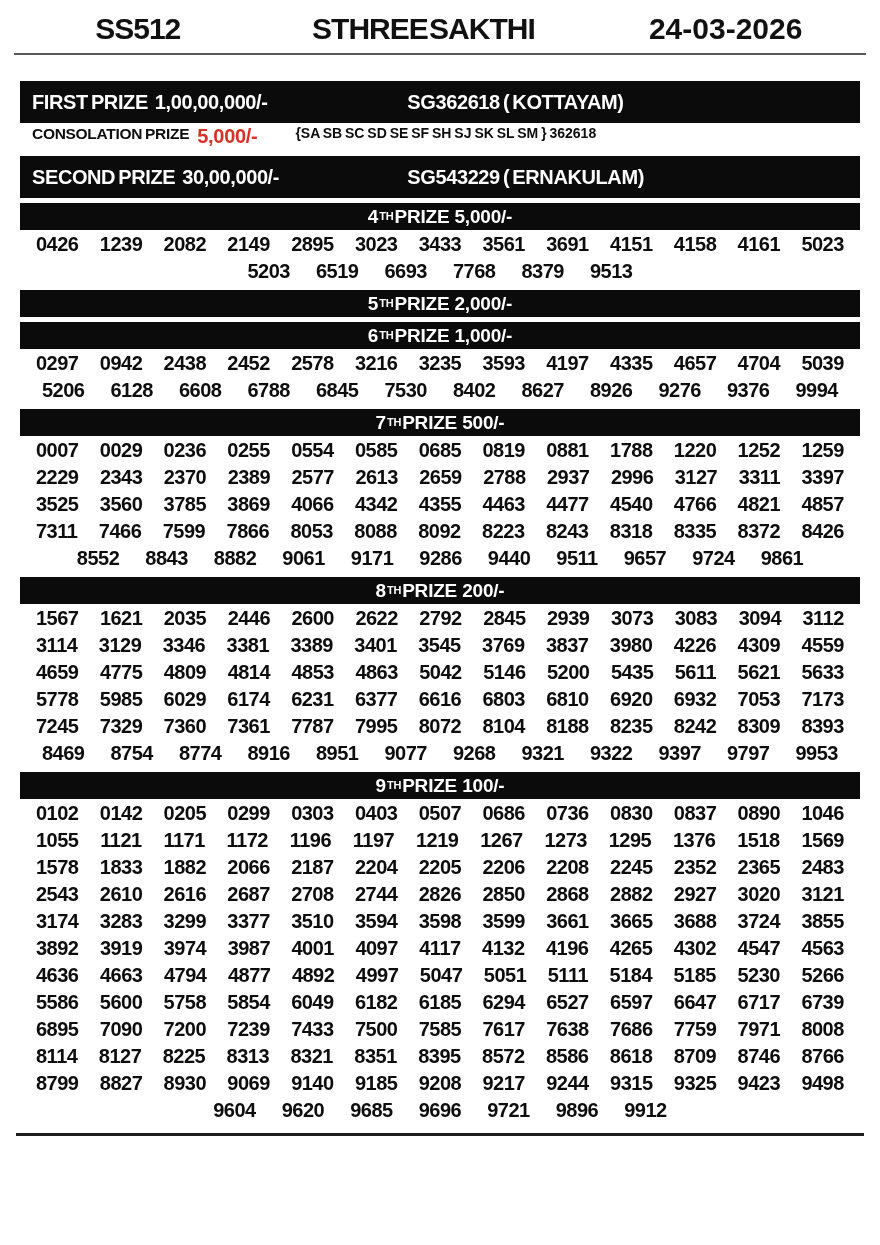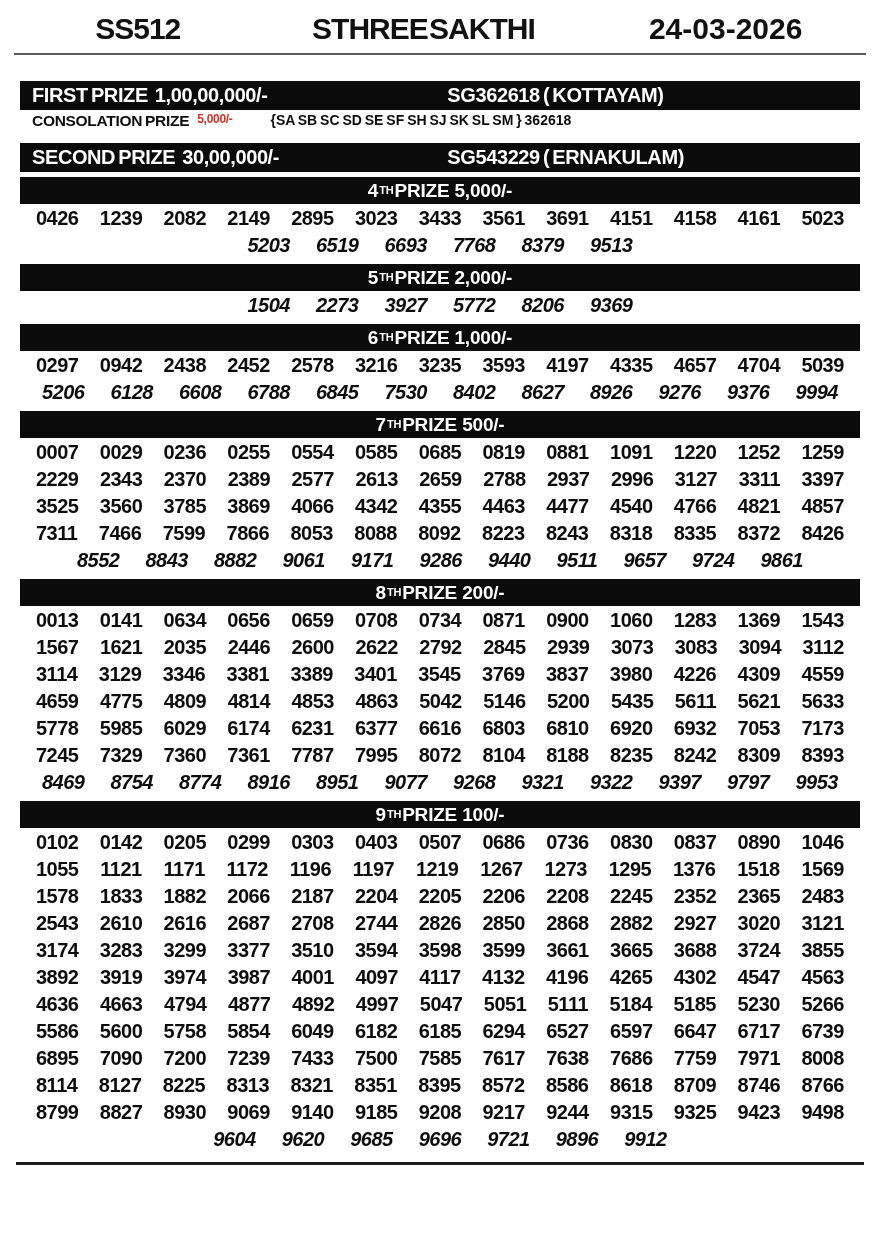--- a/index.html
+++ b/index.html
@@ -14,49 +14,49 @@
     display:grid;grid-template-columns:27% 1fr 31%;align-items:baseline;
     padding:6px 6px 4px 6px;font-size:30px;letter-spacing:-1px;gap:44px;
   }
   .topbar .code{text-align:center;}
   .topbar .title{text-align:center;word-spacing:-6px;}
   .topbar .date{text-align:center;letter-spacing:0;}
   .top-rule{border-top:2px solid #5a5a5a;margin:3px -6px 0 -6px;}
   
   .top-prizes{margin-top:26px;}
   .bar{
-    background:#0b0b0b;color:#fff;height:29px;display:flex;align-items:center;
-    padding:0 12px;font-size:20px;letter-spacing:-0.4px;word-spacing:-2px;gap:40px;
+    background:#0b0b0b;color:#fff;height:42px;display:flex;align-items:center;
+    padding:0 12px;font-size:20px;letter-spacing:-0.4px;word-spacing:-2px;
   }
   .bar + .bar{margin-top:6px;}
   .bar .left{flex:0 0 46%;white-space:nowrap;}
   .bar .amount{margin-left:7px;}
   .bar .ticket{white-space:nowrap;}
   .consolation{
     display:flex;height:29px;padding:0 12px;
     font-size:15.5px;letter-spacing:-0.3px;word-spacing:-1px;color:#0d0d0d;
     margin-top:2px;
   }
-  .consolation .amount{color:#d93025;margin:0 10px 12px 8px;font-size:12px;}
+  .consolation .amount{color:#d93025;margin:0 10px 12px 8px;font-size:20px;}
   .consolation .series{font-size:14px;margin-left:28px;letter-spacing:0;}
   .second-bar{margin-top:2px;}
   .third-bar{margin-top:6px;}
   
   .sec-bar{
     background:#0b0b0b;color:#fff;height:27px;margin-top:5px;
     display:flex;justify-content:center;align-items:center;
     font-size:19px;letter-spacing:-0.2px;
   }
   .sec-bar sup{font-size:11px;position:relative;top:-1px;margin:0 1px;}
   .rows{padding:1px 16px 0 16px;}
   .num-row{
     display:flex;font-size:20px;line-height:27px;letter-spacing:-0.5px;color:#0d0d0d;
   }
   .num-row.full{justify-content:space-between;}
-  .num-row.partial{justify-content:center;gap:26px;font-style:italic;}
+  .num-row.partial{justify-content:center;gap:26px;}
   .bottom-rule{border-top:3px solid #1c1c1c;margin:9px -4px 0 -4px;}
 </style>
 </head>
 <body>
 
 <div class="page">
 
   <div class="topbar">
     <span class="code">SS512</span>
     <span class="title">STHREE SAKTHI</span>
@@ -114,30 +114,20 @@
           <span>7768</span>
           <span>8379</span>
           <span>9513</span>
         </div>
       </div>
       <div class="sec-bar">
         <span>5</span>
         <sup>TH</sup>
         <span> PRIZE 2,000/-</span>
       </div>
-      <div class="rows">
-        <div class="num-row partial">
-          <span>1504</span>
-          <span>2273</span>
-          <span>3927</span>
-          <span>5772</span>
-          <span>8206</span>
-          <span>9369</span>
-        </div>
-      </div>
       <div class="sec-bar">
         <span>6</span>
         <sup>TH</sup>
         <span> PRIZE 1,000/-</span>
       </div>
       <div class="rows">
         <div class="num-row full">
           <span>0297</span>
           <span>0942</span>
           <span>2438</span>
@@ -176,21 +166,21 @@
         <div class="num-row full">
           <span>0007</span>
           <span>0029</span>
           <span>0236</span>
           <span>0255</span>
           <span>0554</span>
           <span>0585</span>
           <span>0685</span>
           <span>0819</span>
           <span>0881</span>
-          <span>1091</span>
+          <span>1788</span>
           <span>1220</span>
           <span>1252</span>
           <span>1259</span>
         </div>
         <div class="num-row full">
           <span>2229</span>
           <span>2343</span>
           <span>2370</span>
           <span>2389</span>
           <span>2577</span>
@@ -247,35 +237,20 @@
           <span>9861</span>
         </div>
       </div>
       <div class="sec-bar">
         <span>8</span>
         <sup>TH</sup>
         <span> PRIZE 200/-</span>
       </div>
       <div class="rows">
         <div class="num-row full">
-          <span>0013</span>
-          <span>0141</span>
-          <span>0634</span>
-          <span>0656</span>
-          <span>0659</span>
-          <span>0708</span>
-          <span>0734</span>
-          <span>0871</span>
-          <span>0900</span>
-          <span>1060</span>
-          <span>1283</span>
-          <span>1369</span>
-          <span>1543</span>
-        </div>
-        <div class="num-row full">
           <span>1567</span>
           <span>1621</span>
           <span>2035</span>
           <span>2446</span>
           <span>2600</span>
           <span>2622</span>
           <span>2792</span>
           <span>2845</span>
           <span>2939</span>
           <span>3073</span>

